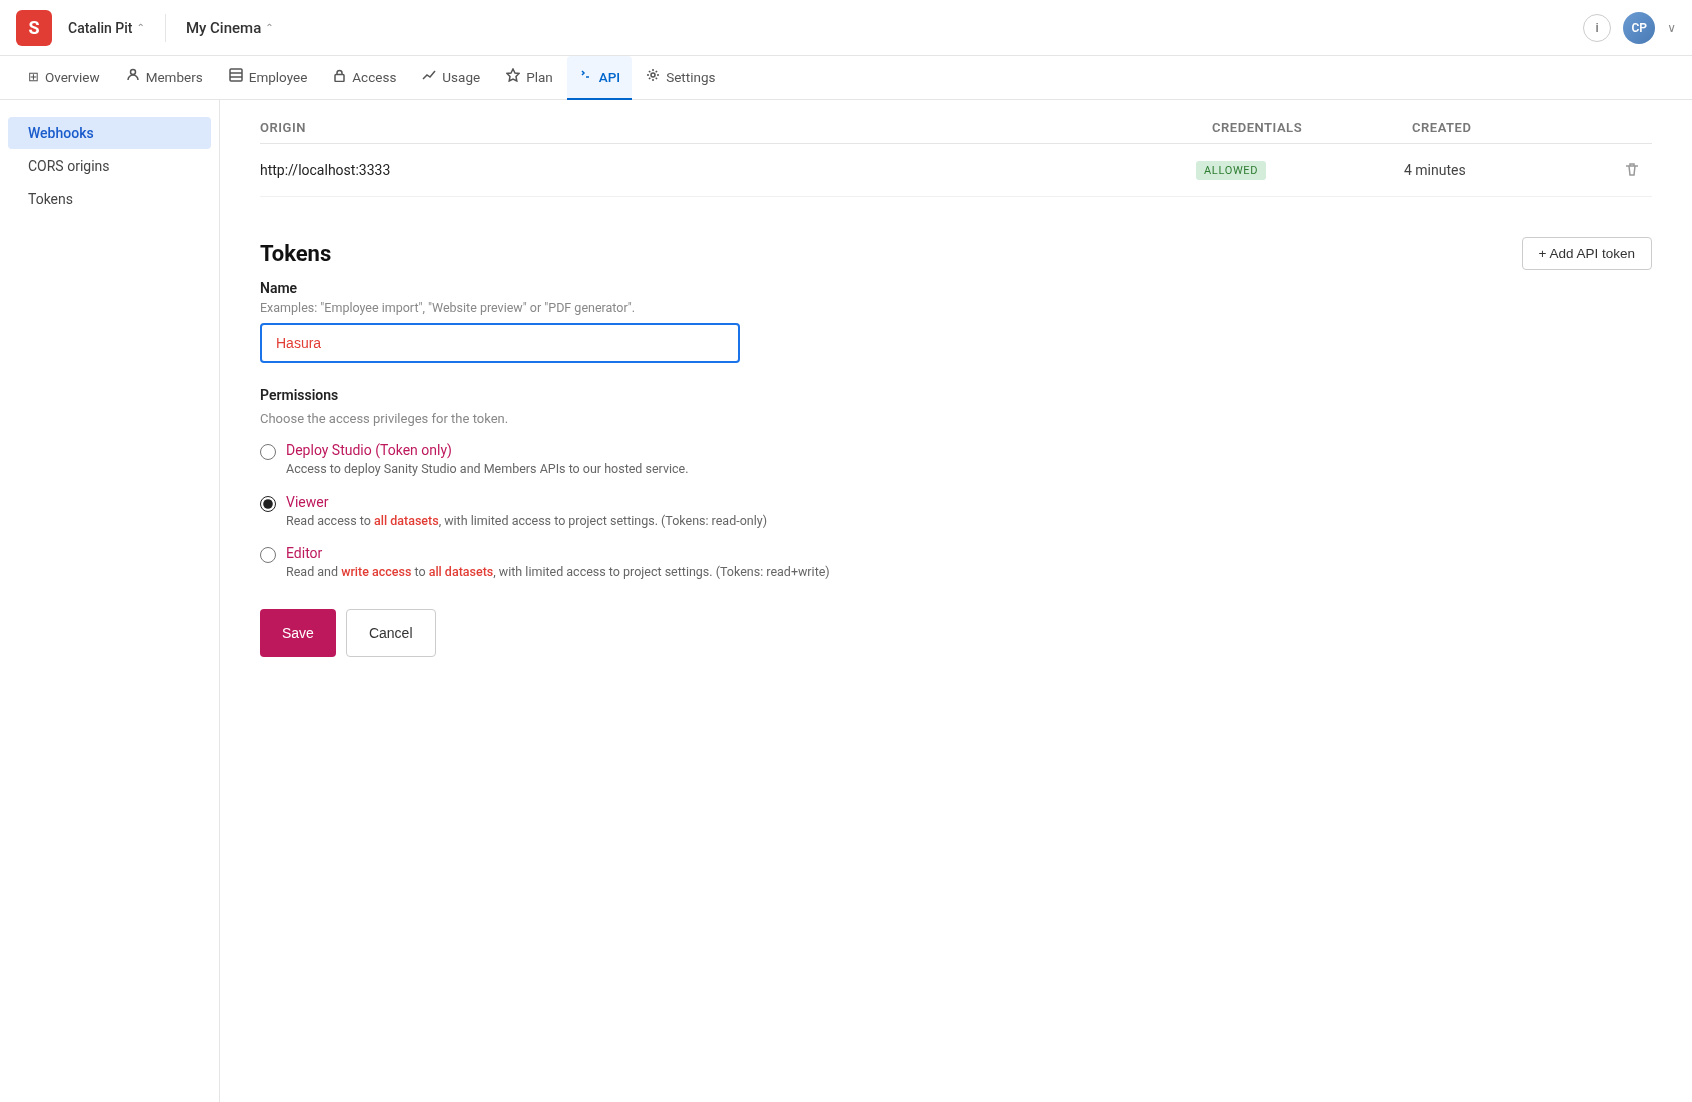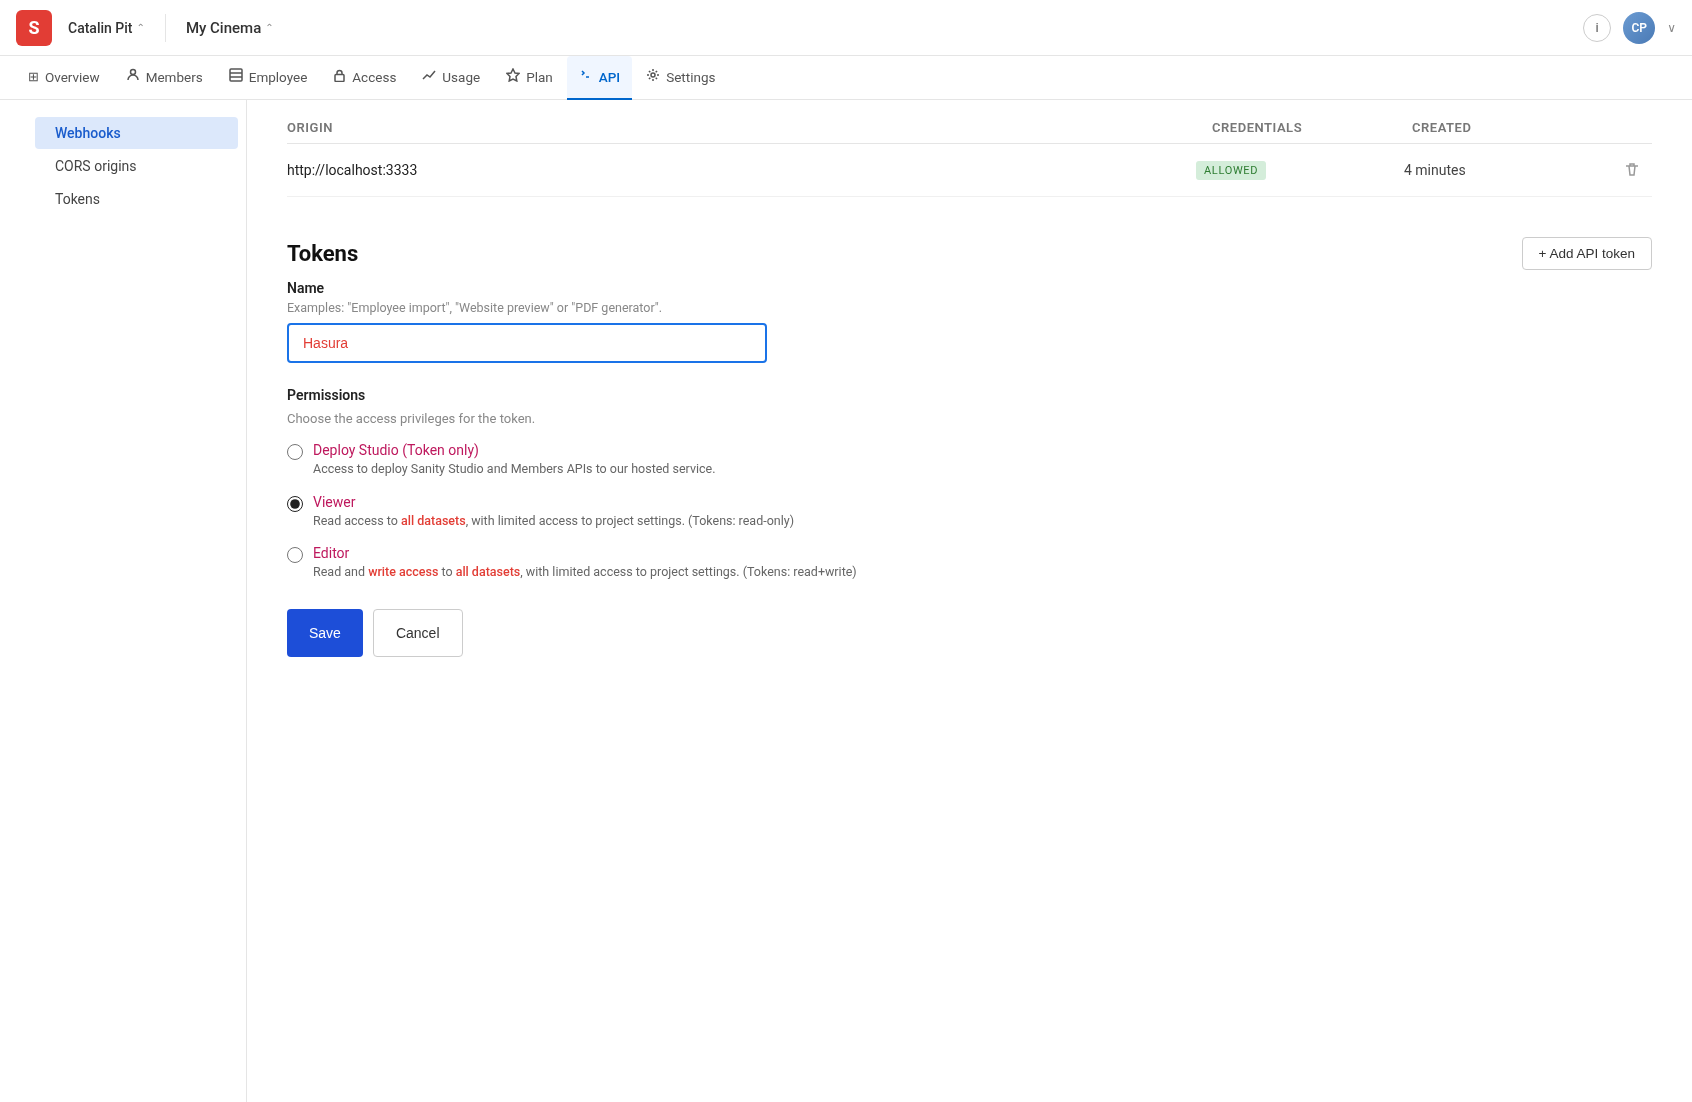--- a/index.html
+++ b/index.html
@@ -88,21 +88,20 @@
       display: flex;
       min-height: calc(1102px - 100px);
     }
 
     
     .sidebar {
       width: 220px;
       flex-shrink: 0;
       padding: 16px 0;
       border-right: 1px solid #e5e5e5;
-      margin-left: 27px;
     }
     .sidebar-item {
       padding: 8px 20px;
       font-size: 14px;
       color: #444;
       cursor: pointer;
       border-radius: 4px;
       margin: 1px 8px;
     }
     .sidebar-item.active {
@@ -255,21 +254,21 @@
     .radio-desc em { font-style: normal; color: #e23d35; font-weight: 500; }
 
     
     .form-actions {
       display: flex;
       gap: 10px;
       margin-top: 28px;
     }
     .btn-save {
       padding: 16px 22px;
-      background: #1d4ed8;
+      background: #be185d;
       color: white;
       border: none;
       border-radius: 4px;
       font-size: 14px;
       font-weight: 500;
       cursor: pointer;
     }
     .btn-cancel {
       padding: 10px 22px;
       background: white;

